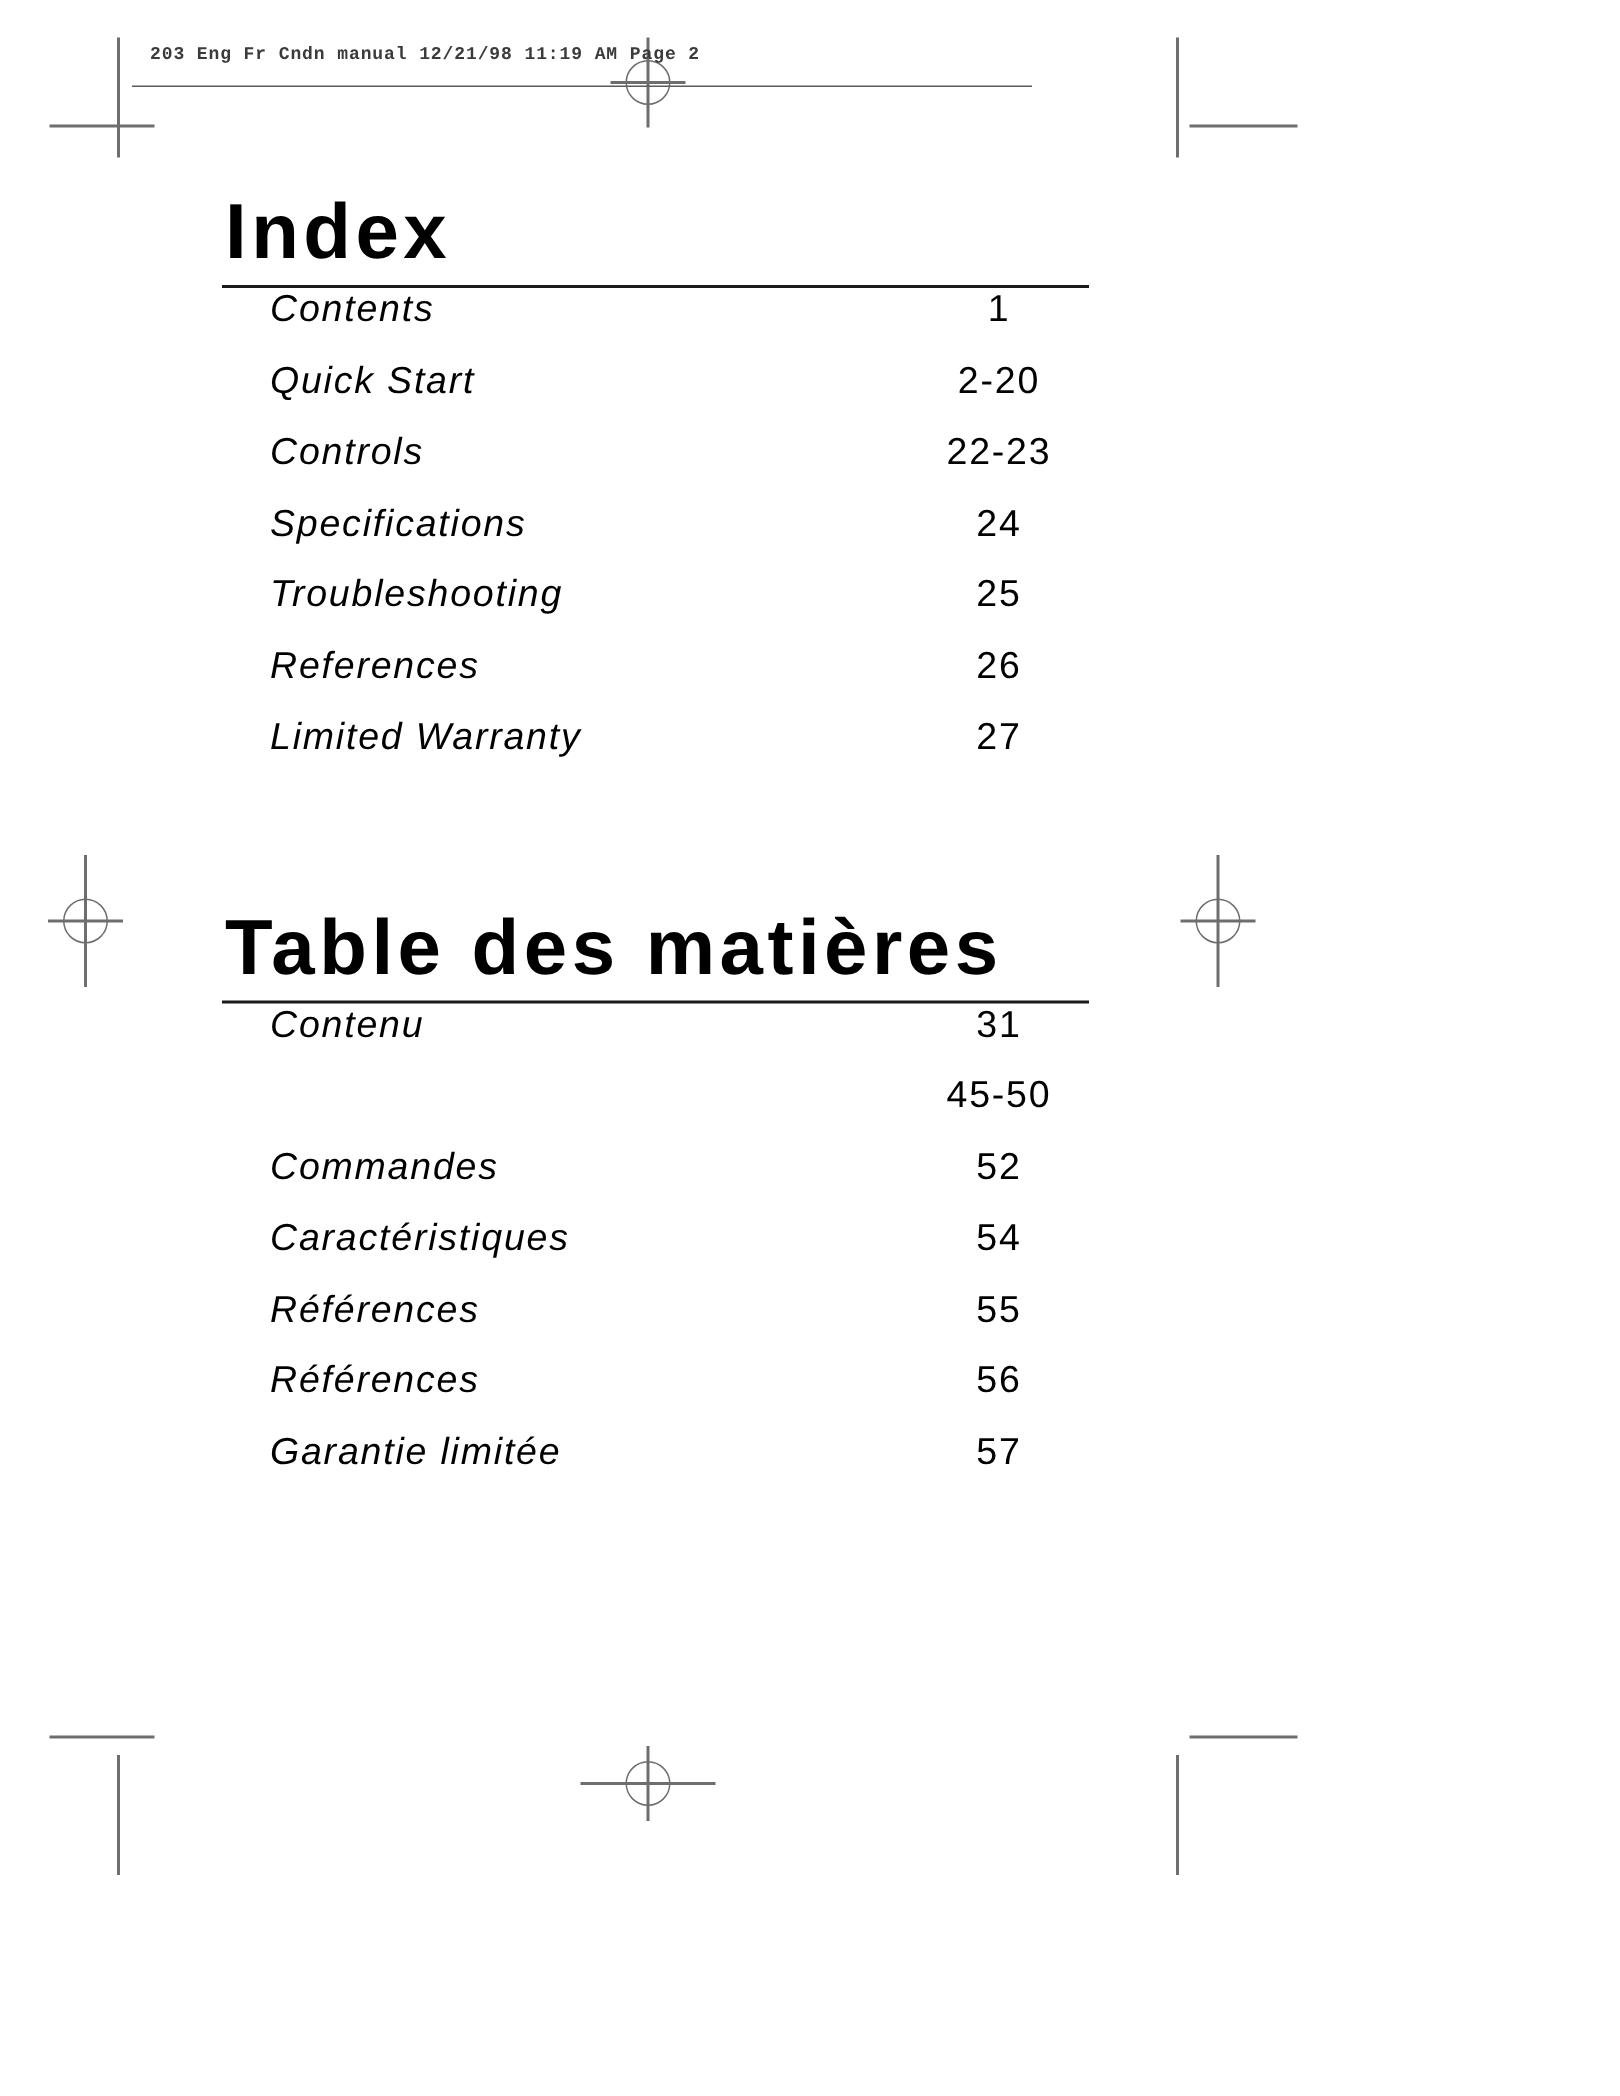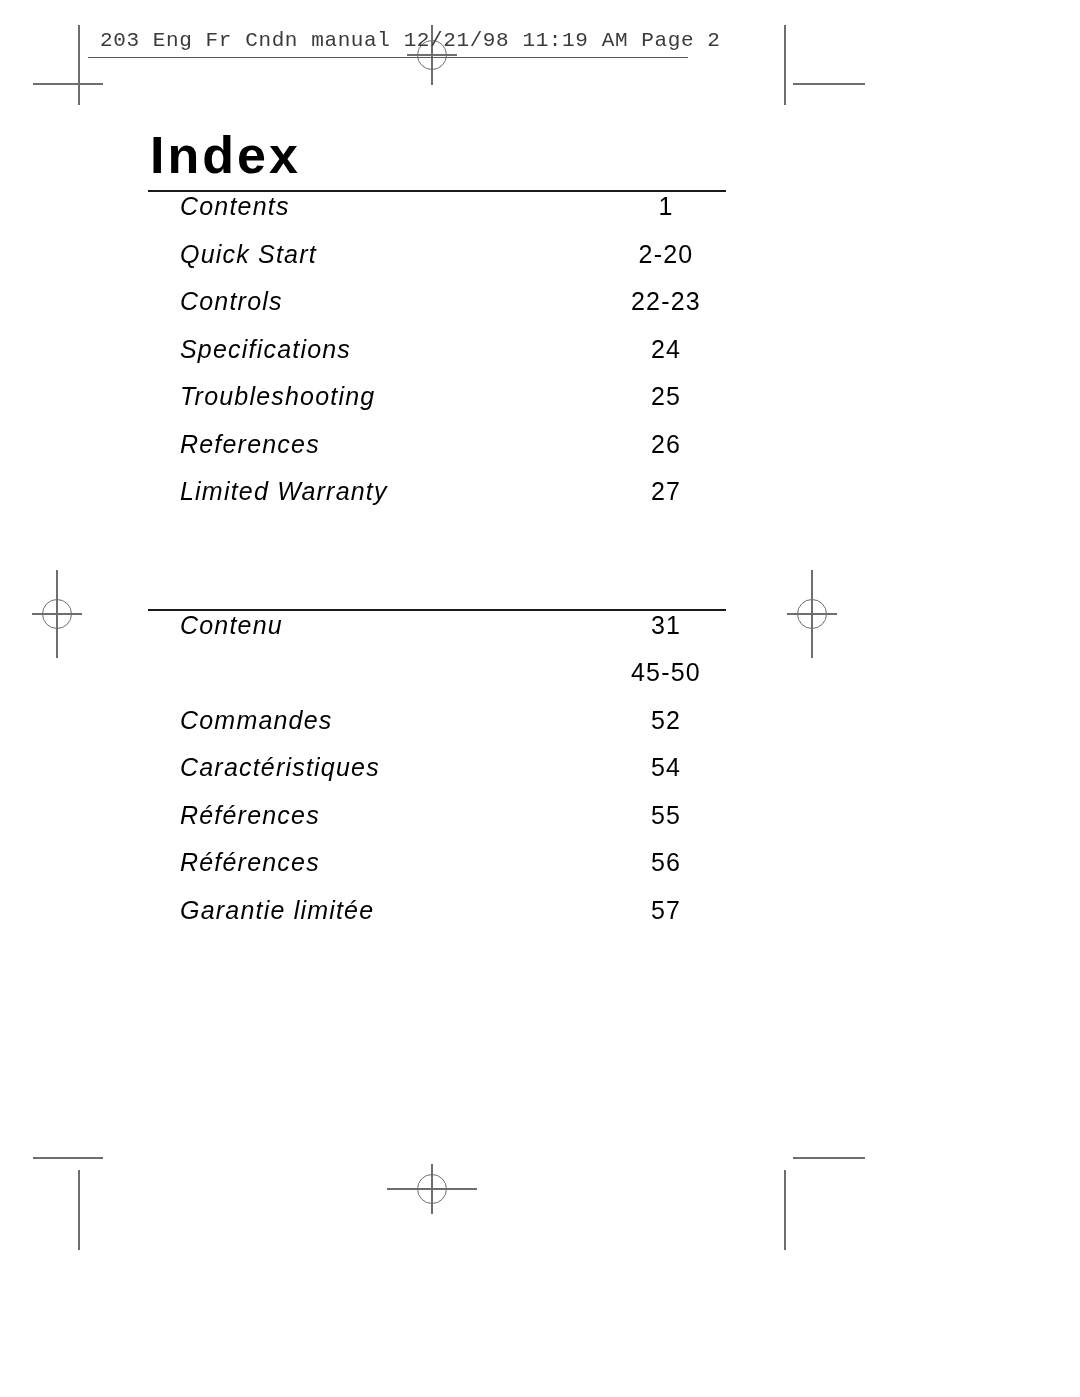--- a/index.html
+++ b/index.html
@@ -63,24 +63,25 @@
     top: 57px;
     width: 600px;
     height: 1px;
     background: #5a5a5a;
   }
   #slug-text {
     position: absolute;
     left: 100px;
     top: 29px;
     font-family: "Liberation Mono", "DejaVu Sans Mono", monospace;
-    font-size: 21px;
+    font-size: 12px;
     letter-spacing: 0.6px;
     color: #3b3b3b;
     white-space: nowrap;
+    font-weight: bold;
   }
 
   
   #content {
     position: absolute;
     left: 148px;
     top: 126px;
     width: 578px;
   }
 
@@ -221,20 +222,21 @@
 
         <li class="toc-row">
           <span class="toc-label">Limited Warranty</span>
           <span class="toc-page">27</span>
         </li>
 
       </ul>
     </div>
 
     <div class="section section-fr">
+      <div class="section-heading">Table des matières</div>
       <div class="heading-rule"></div>
 
       <ul class="toc-list">
 
         <li class="toc-row">
           <span class="toc-label">Contenu</span>
           <span class="toc-page">31</span>
         </li>
 
         <li class="toc-row">

